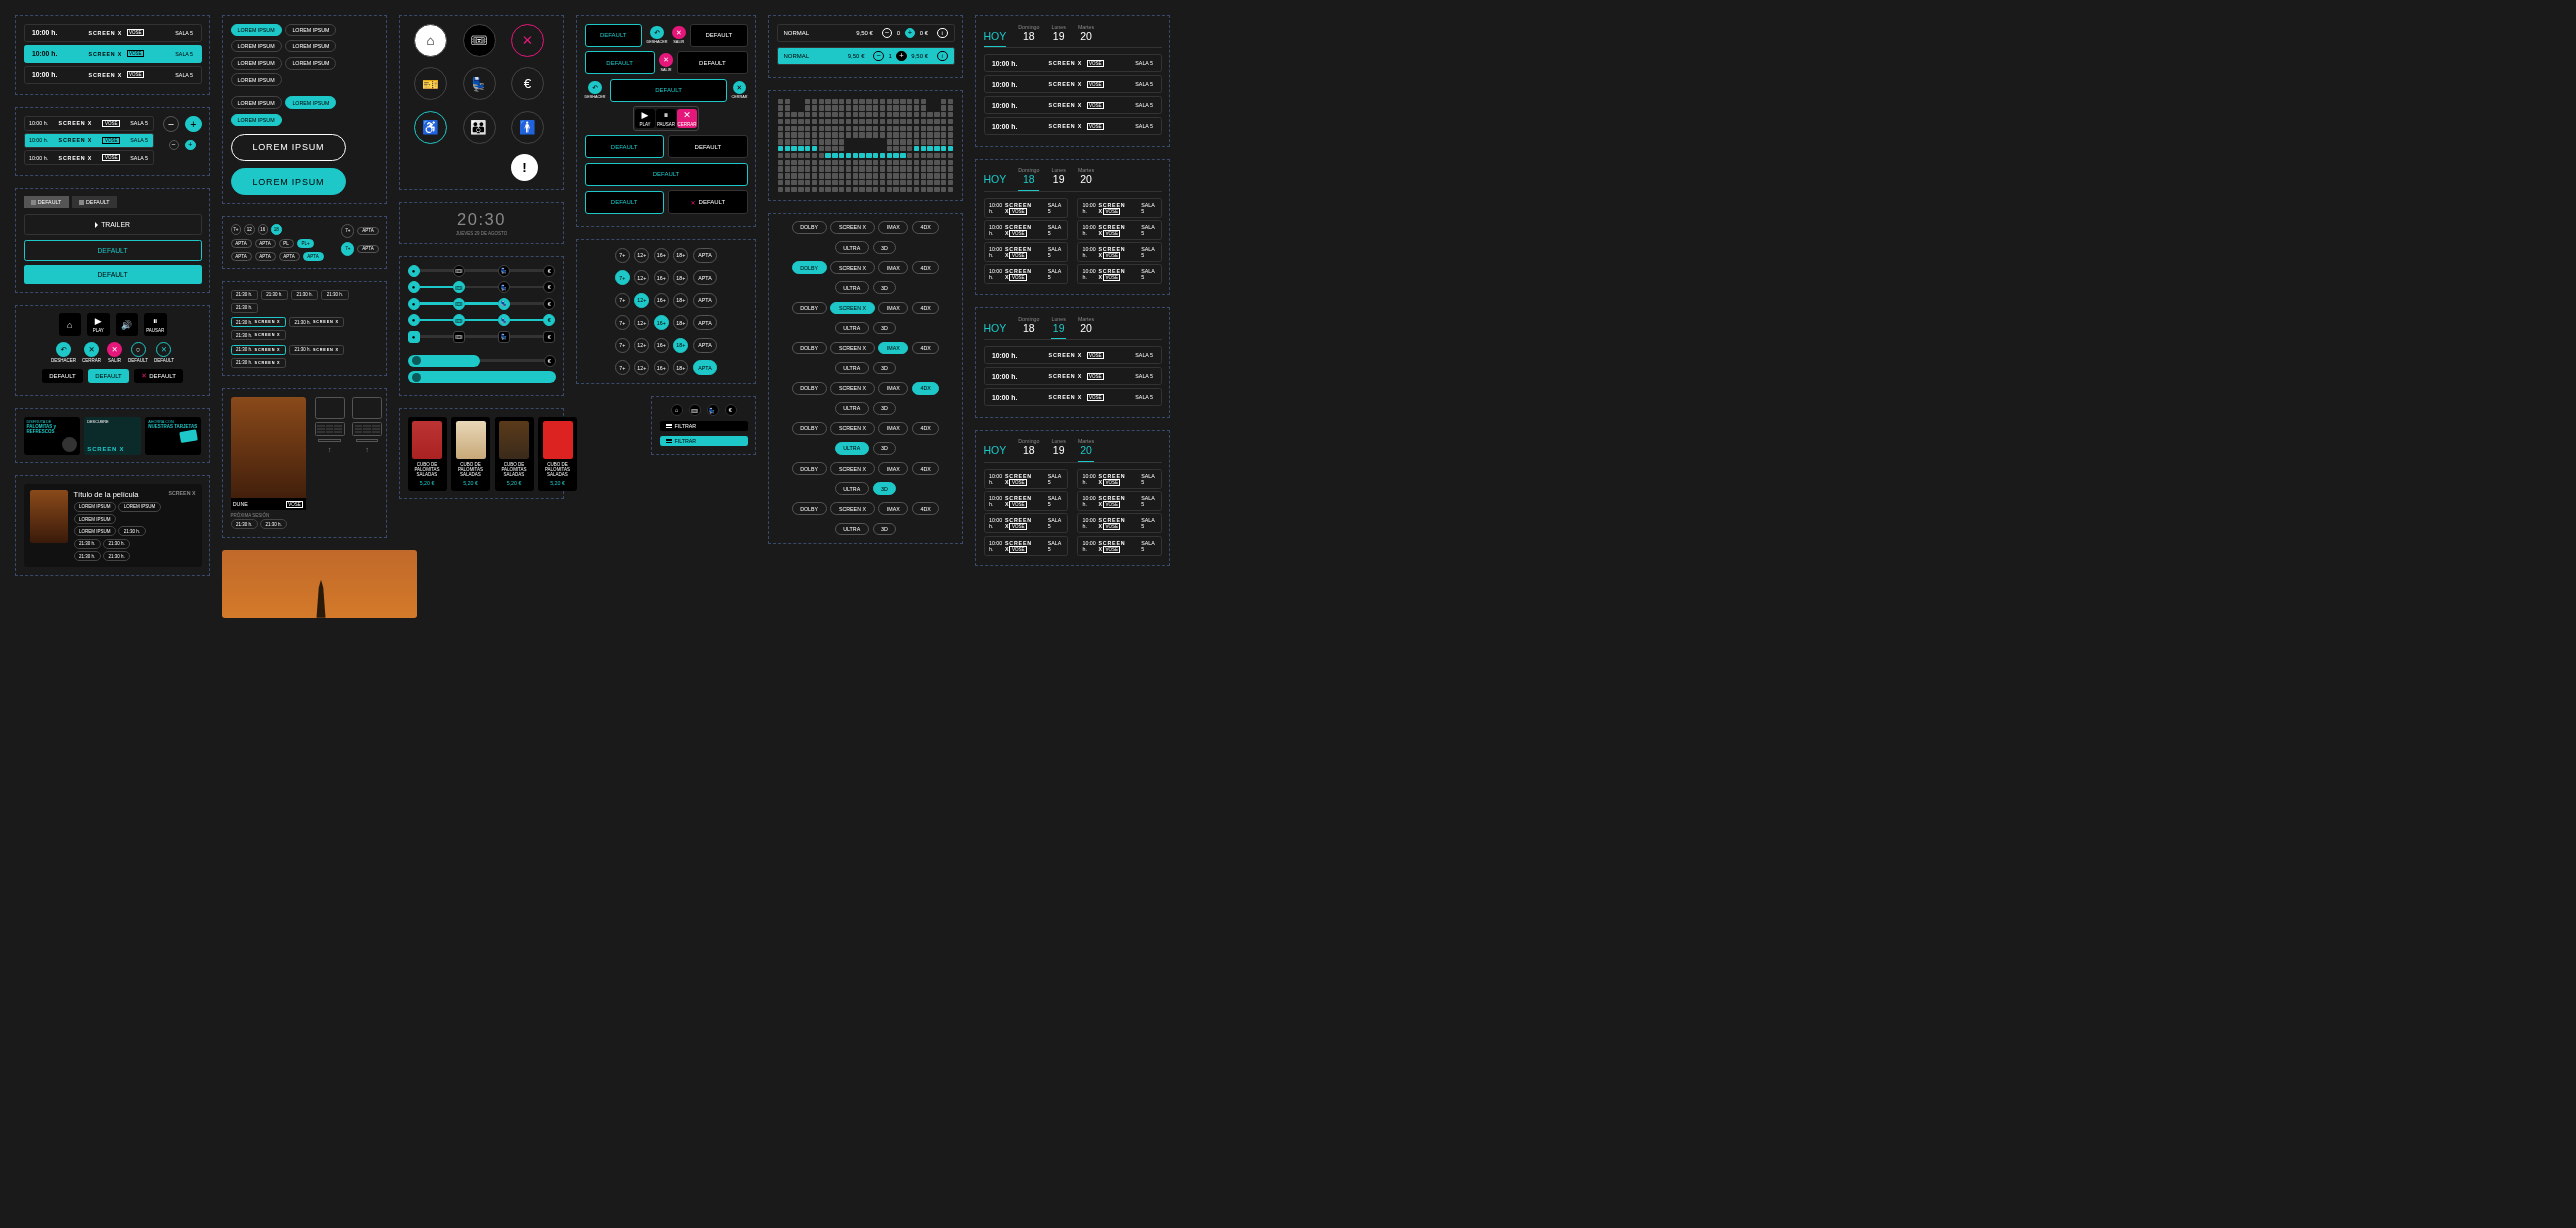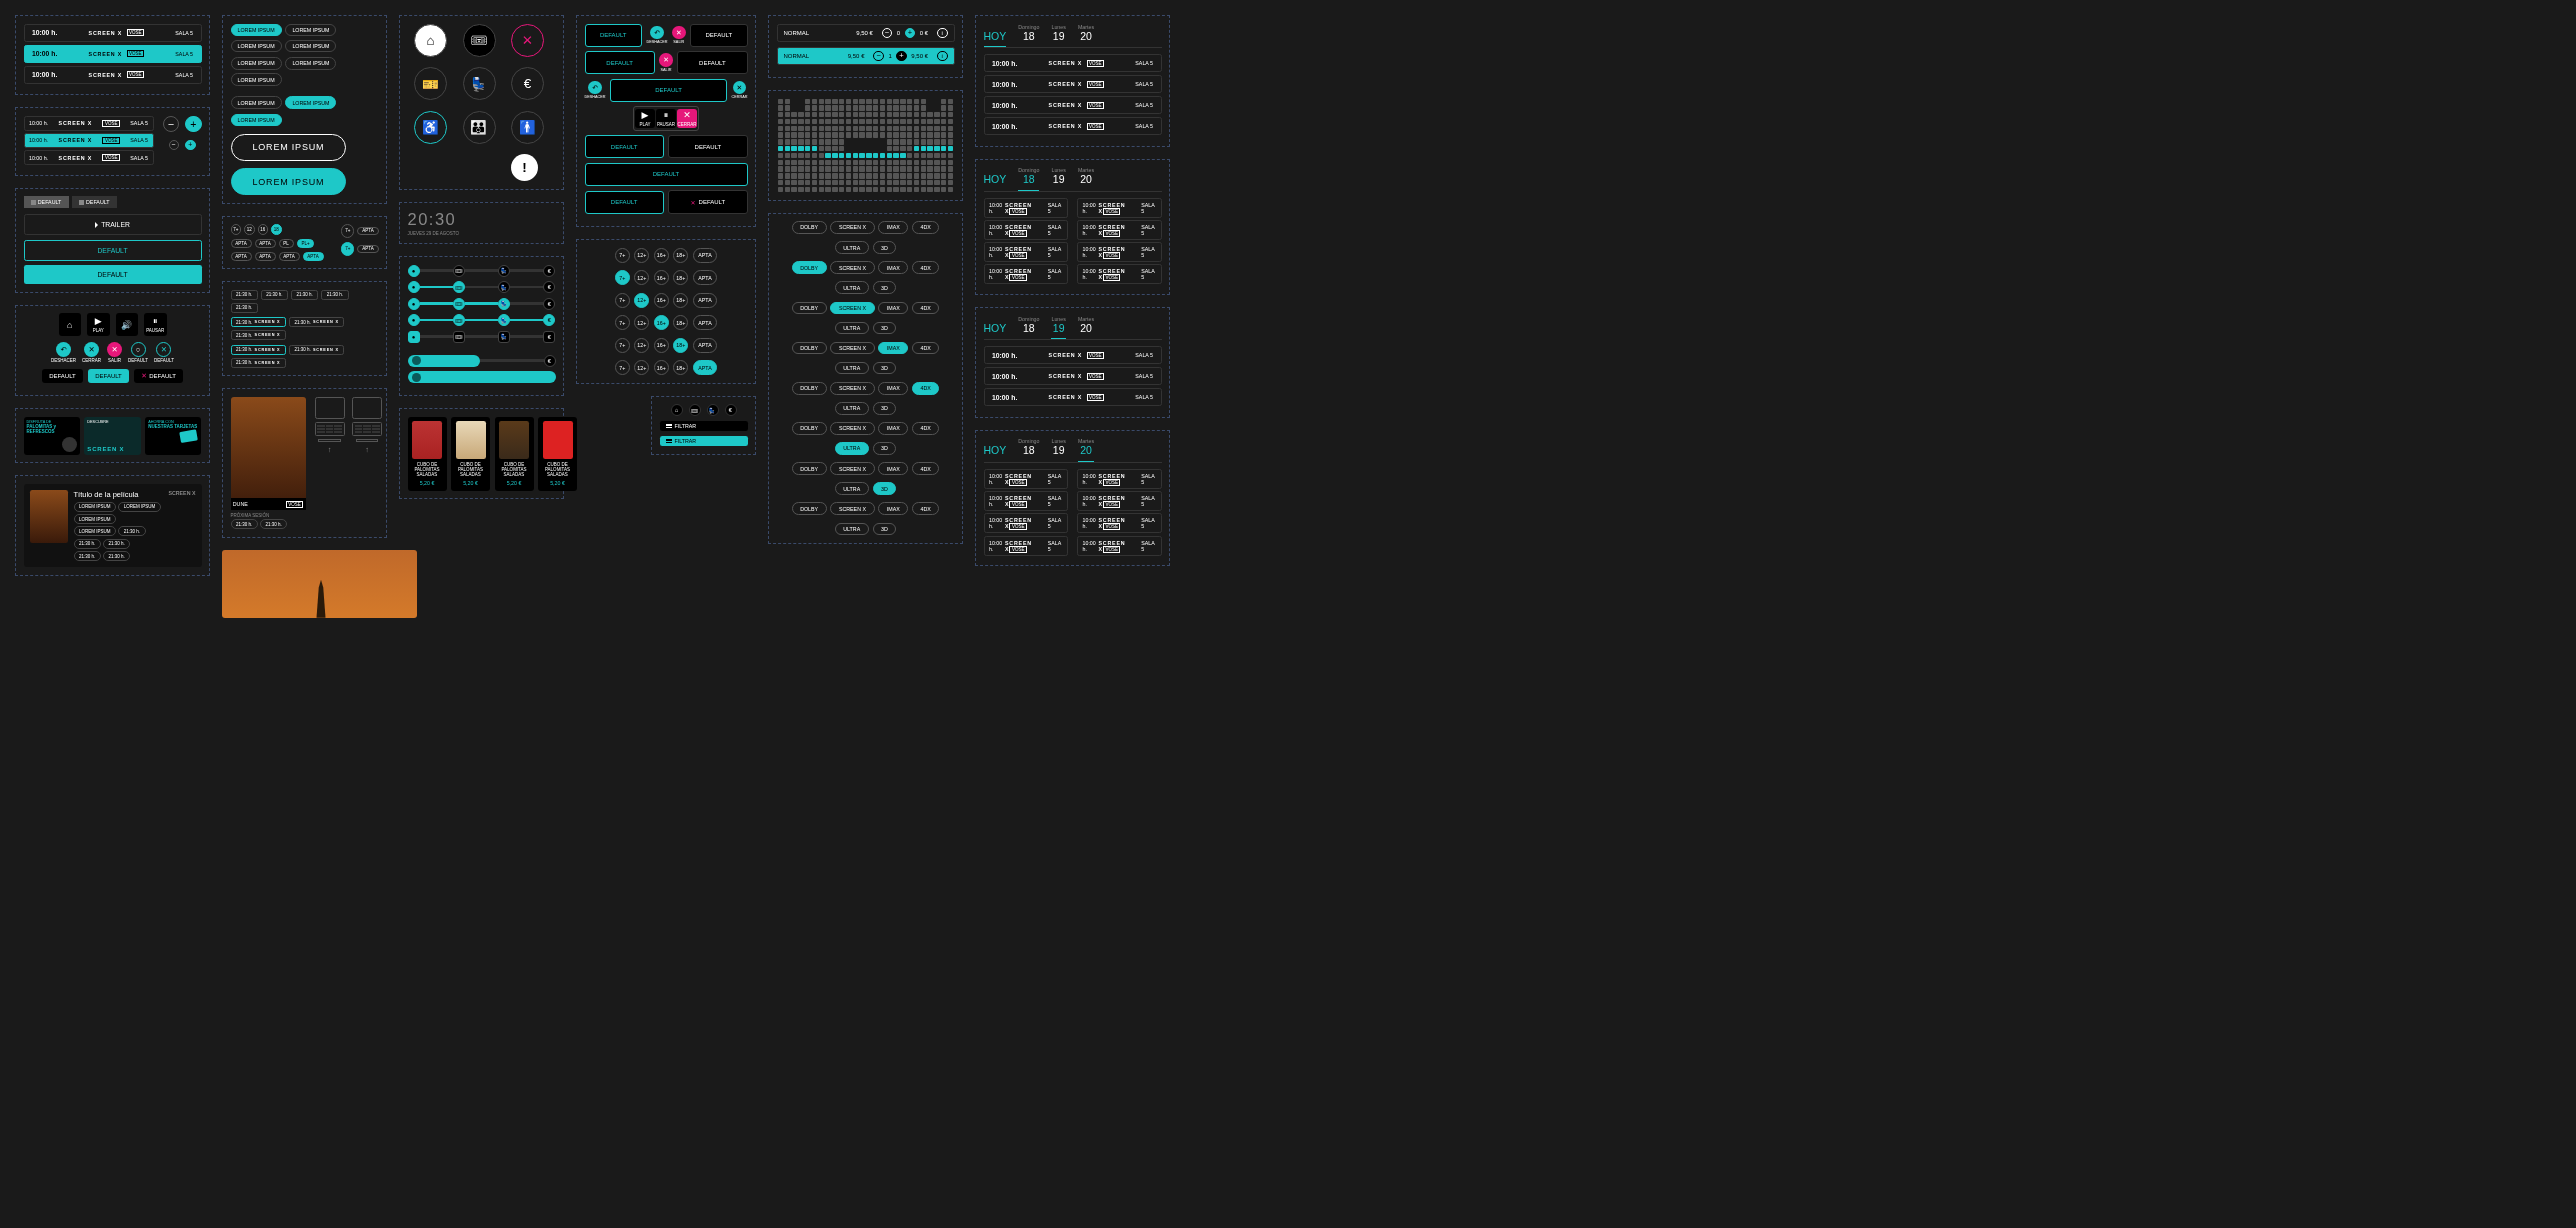--- a/index.html
+++ b/index.html
@@ -103,21 +103,21 @@
 
 
 .icon-grid { display: grid; grid-template-columns: repeat(3, 38px); gap: 10.5px; justify-content: center; }
 .ic-circ { width: 33px; height: 33px; border-radius: 50%; border: 0.8px solid #444; display: flex; align-items: center; justify-content: center; font-size: 13.5px; }
 .ic-circ.fill-w { background: #fff; color: #000; }
 .ic-circ.fill-b { background: #000; }
 .ic-circ.red { border-color: #e6177a; color: #e6177a; }
 .ic-circ.teala { border-color: #1ec8c8; }
 .ic-alert .c { width: 27px; height: 27px; border-radius: 50%; background: #fff; color: #000; font-size: 13.5px; font-weight: bold; display: flex; align-items: center; justify-content: center; }
 
-.time-disp { text-align: left; color: #888; }
+.time-disp { text-align: center; color: #888; }
 .time-disp .big { font-size: 16.5px; letter-spacing: 1.5px; }
 .time-disp .sm { font-size: 4.5px; margin-top: 1.5px; }
 
 .step-row { display: flex; align-items: center; margin-bottom: 4.5px; position: relative; }
 .step-seg { flex: 1; height: 2.3px; background: #333; }
 .step-seg.on { background: #1ec8c8; }
 .step-dot { width: 12px; height: 12px; border-radius: 50%; background: #000; border: 0.8px solid #444; z-index: 1; display: flex; align-items: center; justify-content: center; font-size: 6px; flex-shrink: 0; }
 .step-dot.on { background: #1ec8c8; border-color: #1ec8c8; color: #000; }
 .step-dot.sq { border-radius: 3px; }
 .step-barfill { height: 12px; background: #1ec8c8; border-radius: 6px; display: flex; align-items: center; padding: 0 4.5px; flex: 1; }

